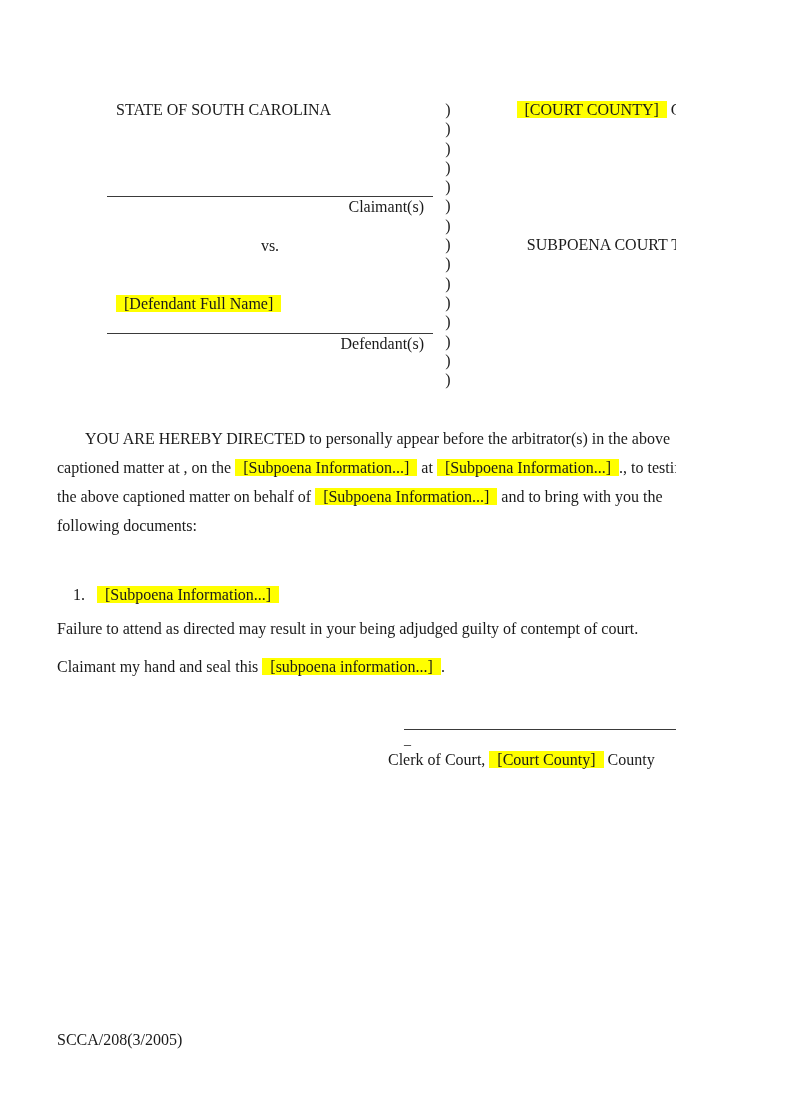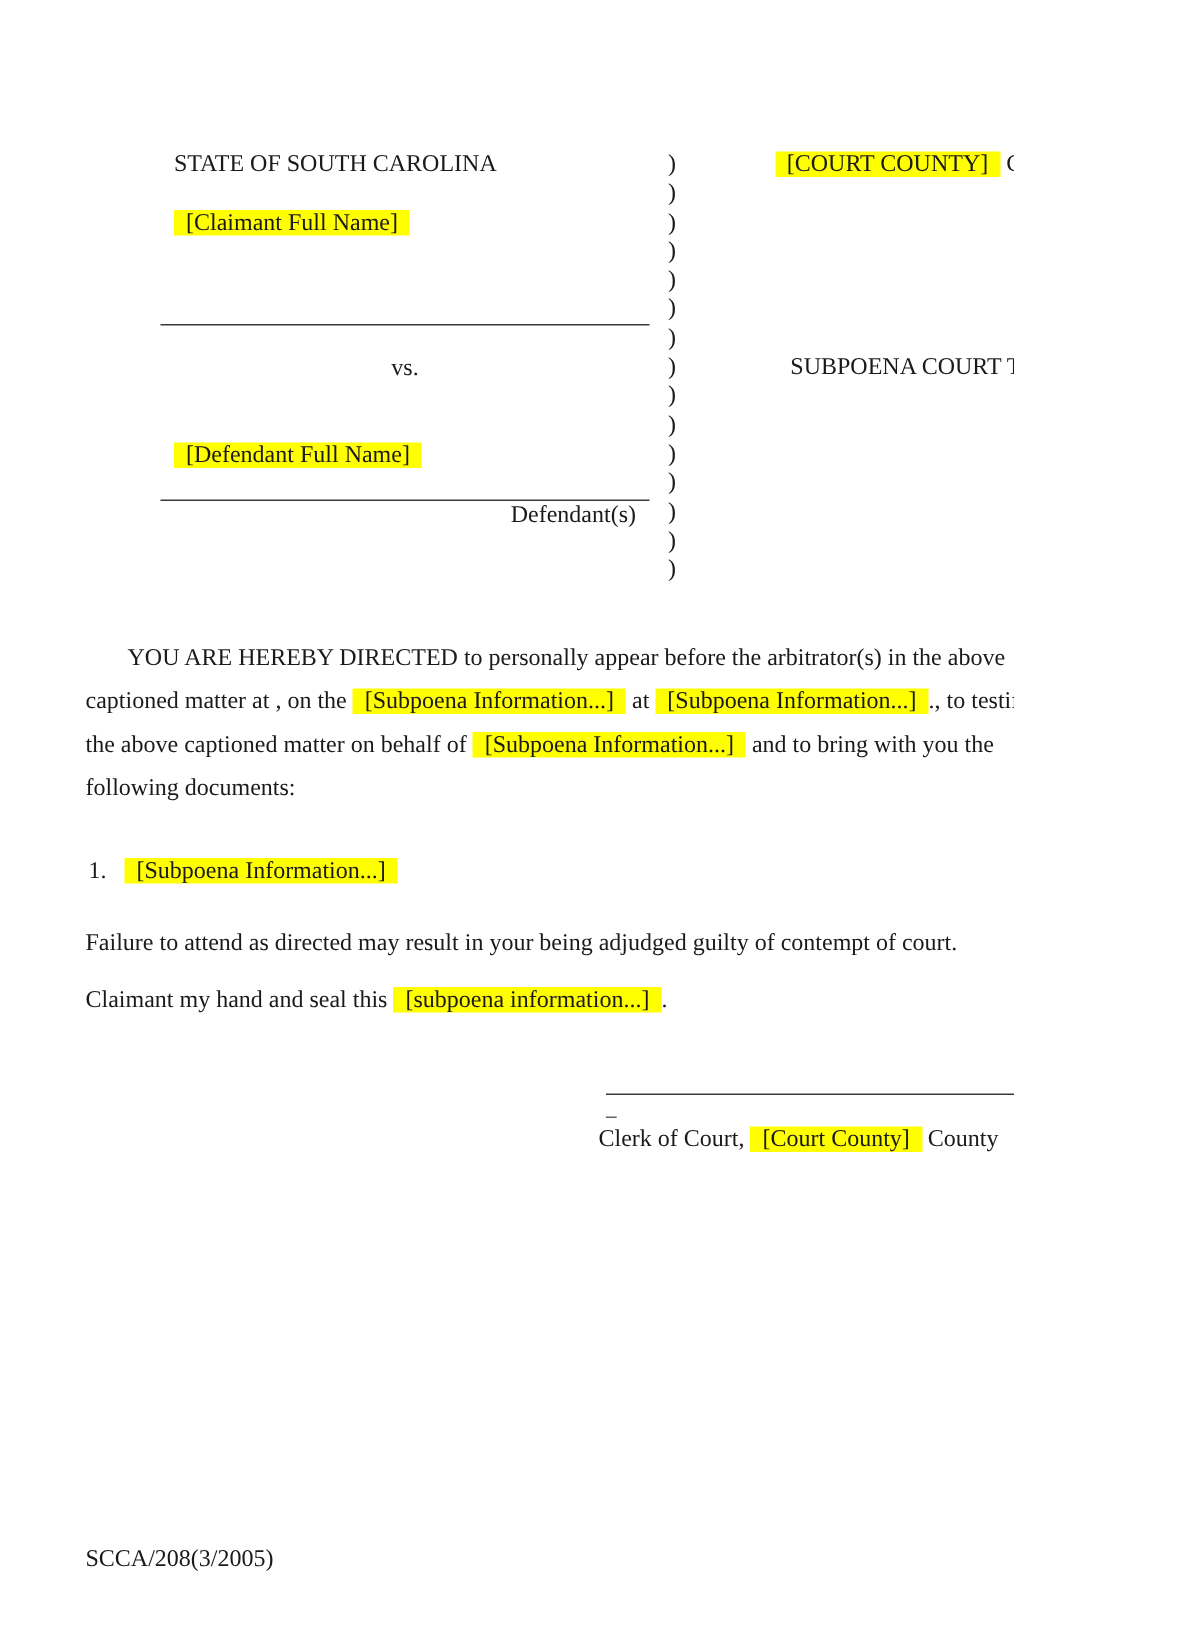--- a/index.html
+++ b/index.html
@@ -39,21 +39,21 @@
     top: 424px;
     width: 668px;
     margin: 0;
     line-height: 29px;
     text-indent: 28px;
   }
   .list-line {
     position: absolute;
     left: 57px;
     top: 570px;
-    margin: 2px;
+    margin: 16px;
   }
   .list-num { display: inline-block; width: 24px; }
   .failure-line {
     position: absolute;
     left: 57px;
     top: 620px;
     margin: 0;
   }
   .witness-line {
     position: absolute;
@@ -71,21 +71,21 @@
   }
   .sig-underscore {
     position: absolute;
     left: 404px;
     top: 733px;
     font-size: 14px;
     line-height: 14px;
   }
   .clerk-line {
     position: absolute;
-    left: 399px;
+    left: 388px;
     top: 751px;
     margin: 0;
     text-align: center;
   }
   
   .form-number {
     position: absolute;
     left: 57px;
     top: 1031px;
     margin: 0;
@@ -94,24 +94,24 @@
 </head>
 <body>
 
 <div class="page">
 
   <div class="caption">
 
     <div class="col-left">
       <div class="row r-indent">STATE OF SOUTH CAROLINA</div>
       <div class="row"></div>
-      <div class="row r-indent"><span class="hl">[Claimant Full Name]</span></div>
       <div class="row"></div>
       <div class="row"></div>
       <div class="row rule"></div>
+      <div class="row r-right">Claimant(s)</div>
       <div class="row"></div>
       <div class="row r-center">vs.</div>
       <div class="row"></div>
       <div class="row"></div>
       <div class="row r-indent"><span class="hl">[Defendant Full Name]</span></div>
       <div class="row rule"></div>
       <div class="row r-right">Defendant(s)</div>
     </div>
 
     <div class="col-paren">

